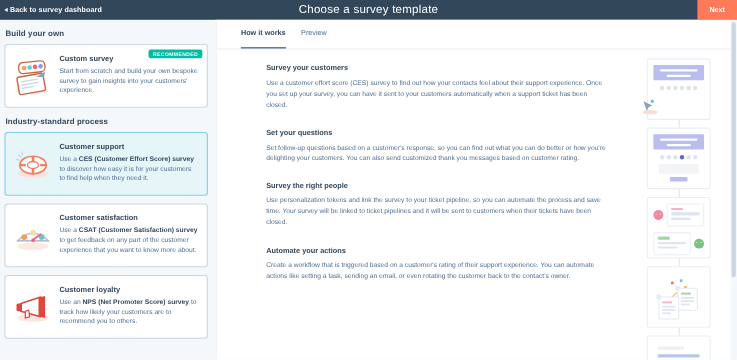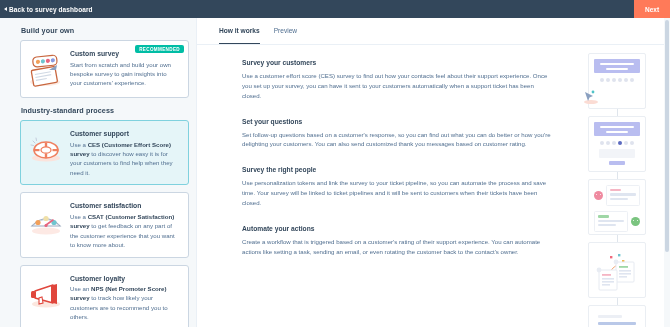--- a/index.html
+++ b/index.html
@@ -63,21 +63,21 @@
   
   .page {
     display: flex;
     height: 309px;
     background: #f5f8fa;
   }
 
   
   .left-col {
     width: 196px;
-    padding: 6px 7px 0 20px;
+    padding: 6px 7px 0 4px;
     background: #f5f8fa;
     overflow: hidden;
   }
   .section-title {
     font-size: 7.2px;
     font-weight: bold;
     color: #33475b;
     margin: 2px 0 5px 1px;
     letter-spacing: .1px;
   }
@@ -268,20 +268,21 @@
   }
 </style>
 </head>
 <body>
 
 <div class="topbar">
   <div class="back-link">
     <span class="chev-left"></span>
     <span>Back to survey dashboard</span>
   </div>
+  <div class="topbar-title">Choose a survey template</div>
   <button class="next-btn">Next</button>
 </div>
 
 <div class="page">
 
   <div class="left-col">
 
     <div class="section-title">Build your own</div>
 
     <div class="card">

